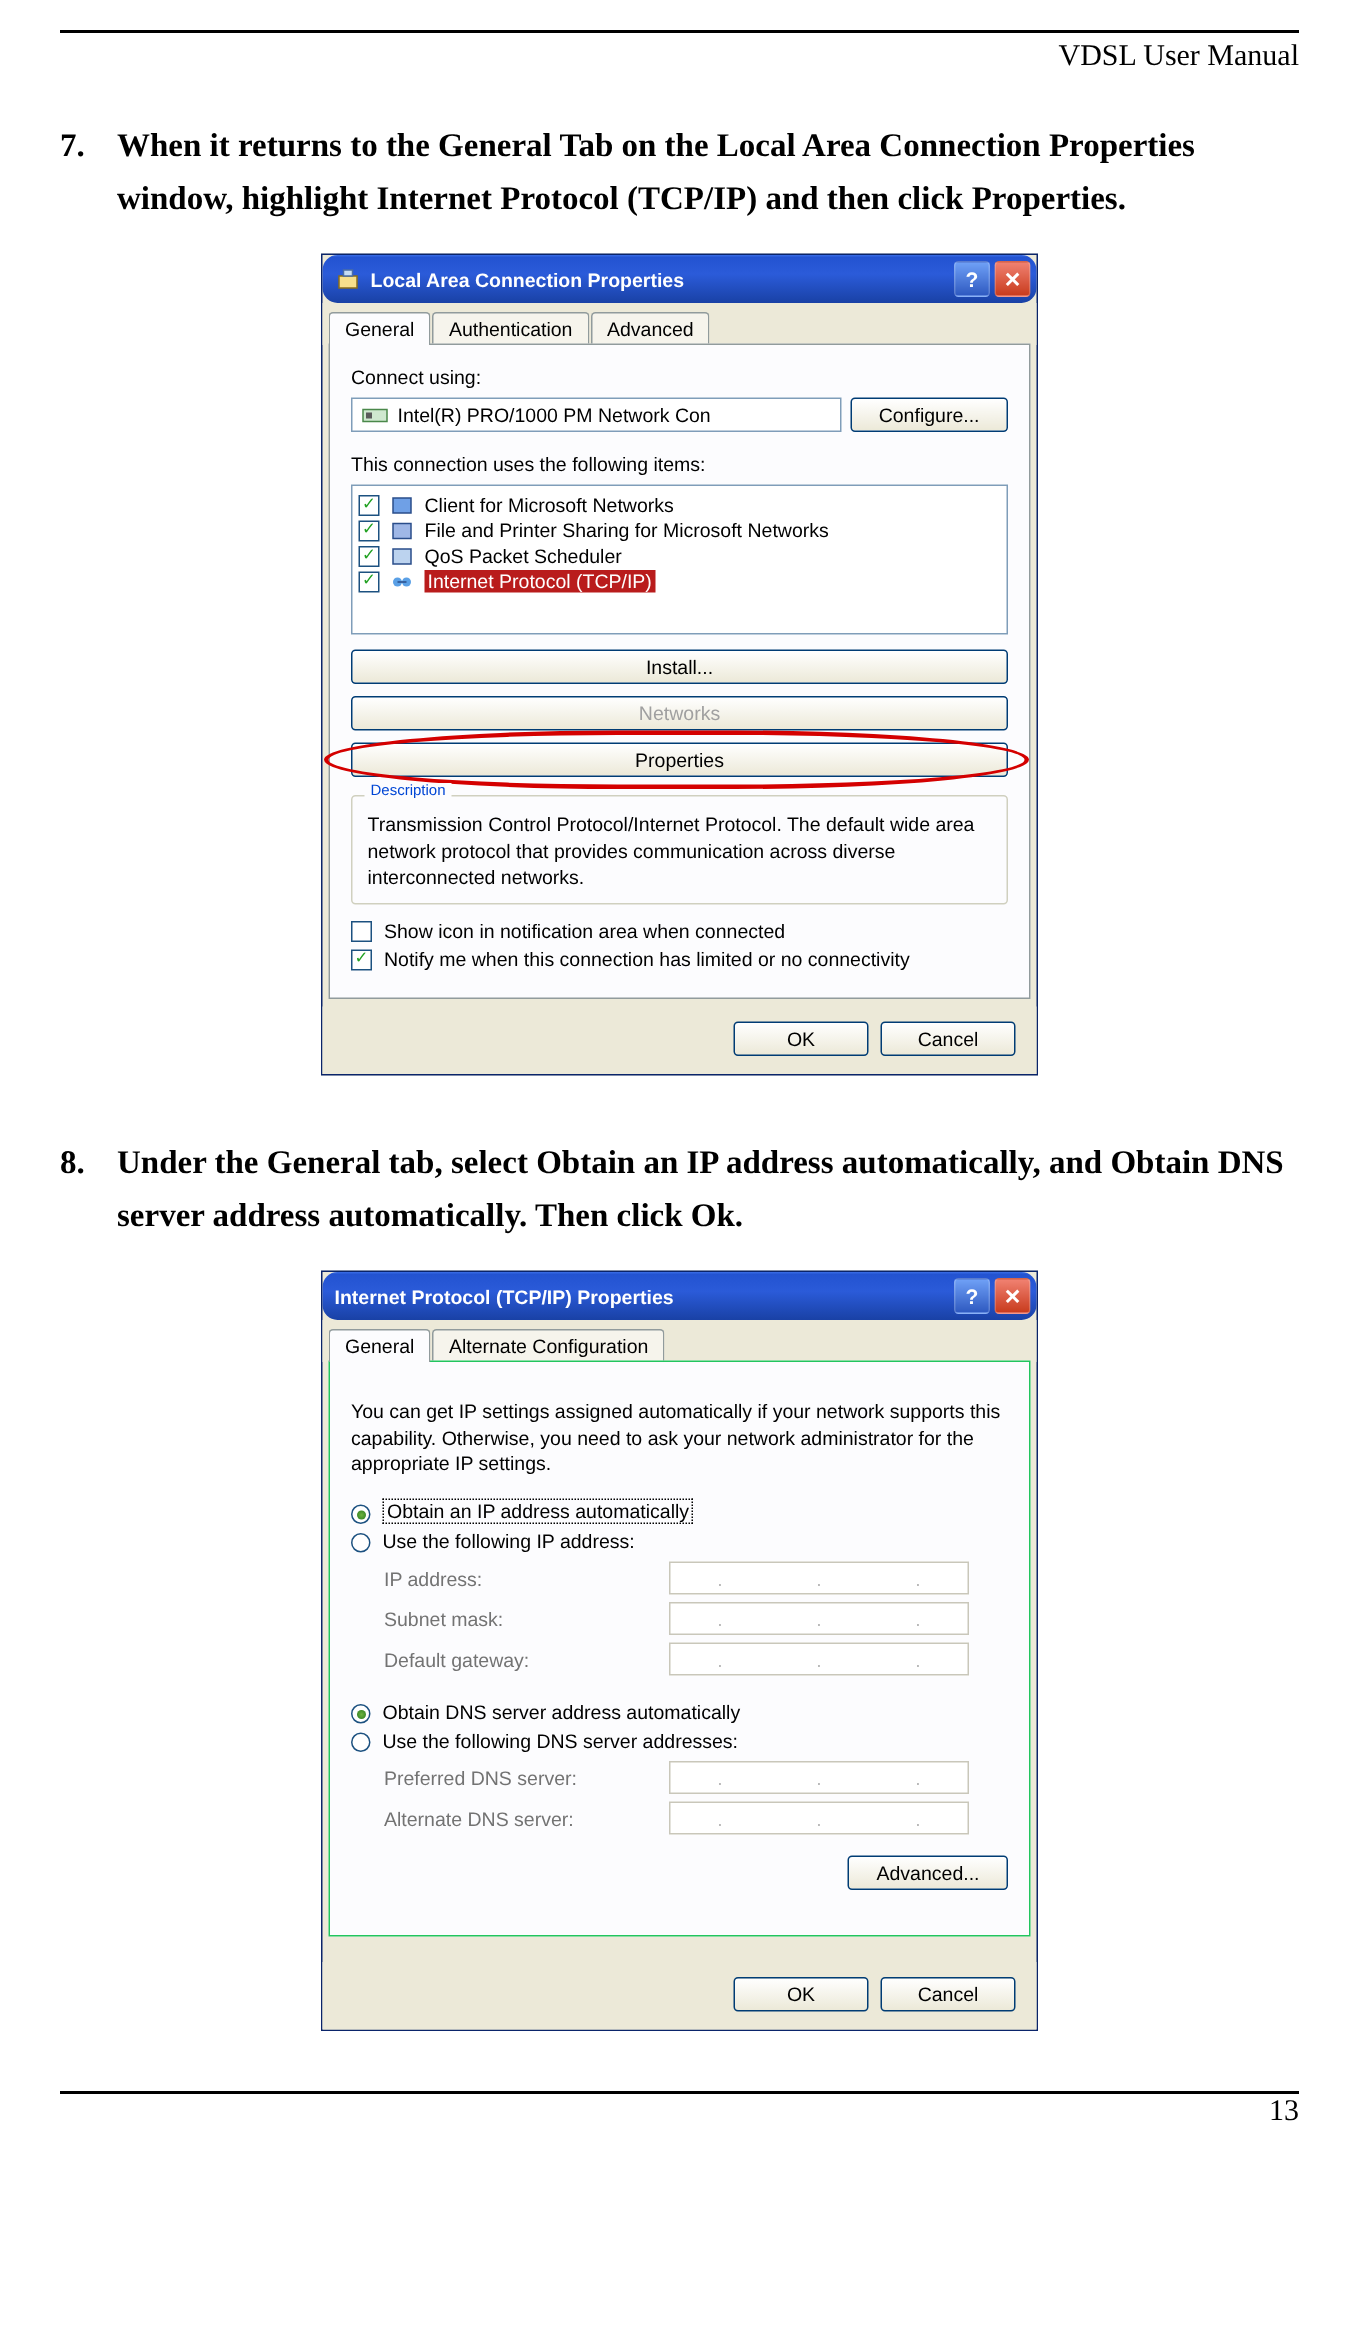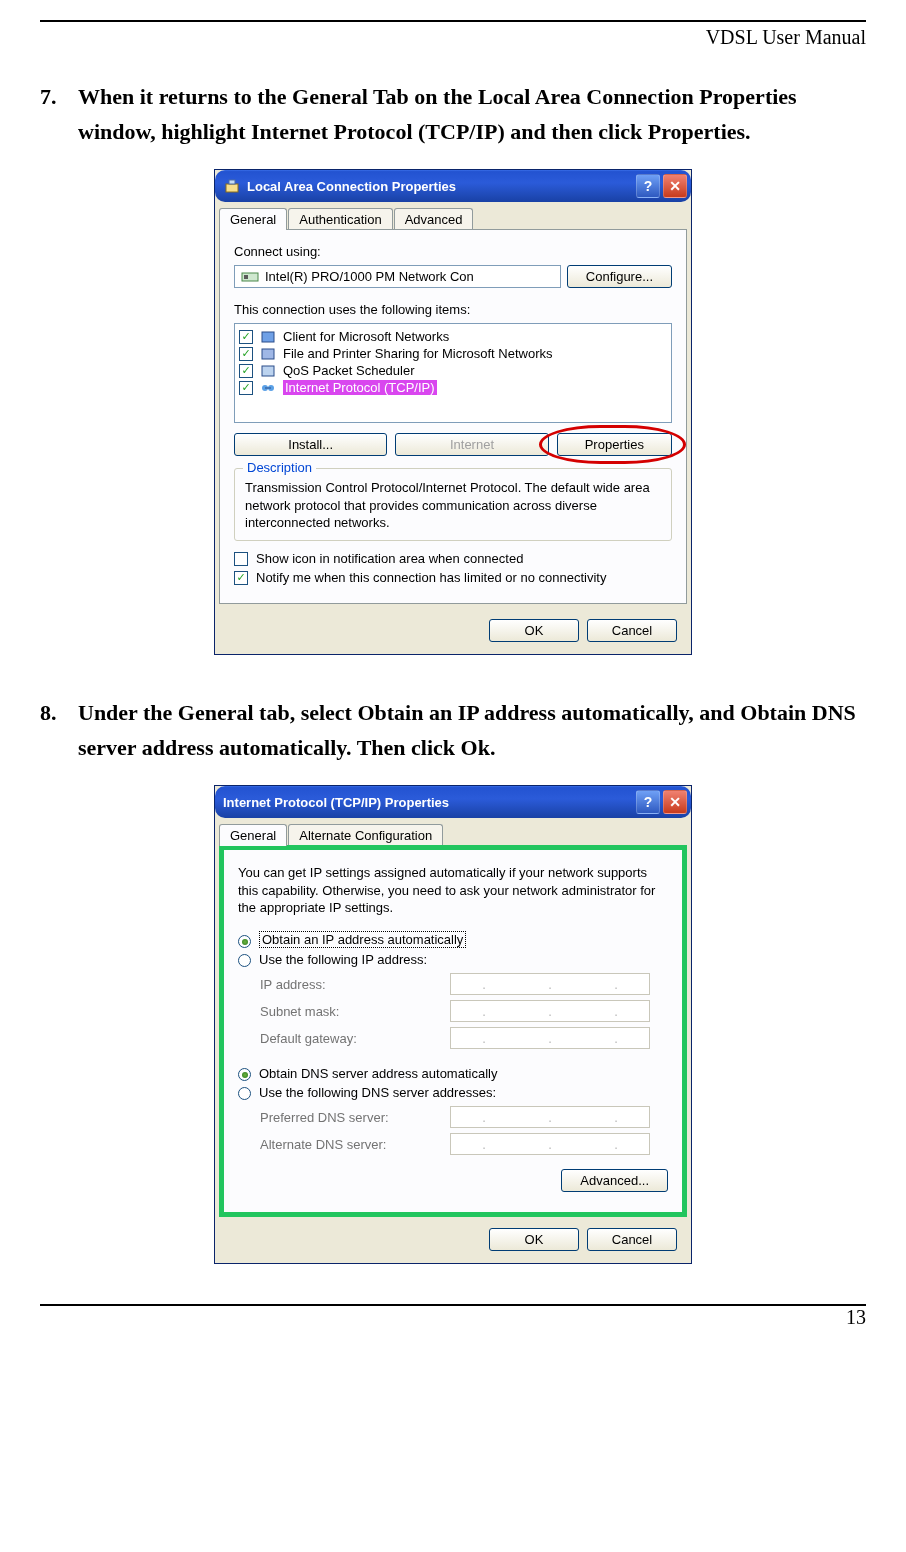--- a/index.html
+++ b/index.html
@@ -149,29 +149,30 @@
     font-size: 13px;
   }
   .chk {
     width: 14px; height: 14px;
     border: 1px solid #1c5180;
     background: #fff;
     display: inline-flex; align-items: center; justify-content: center;
     font-size: 11px; color: #21a121; line-height: 1;
   }
   .list-item.selected .item-label {
-    background: #d946ef;
+    background: #b91c1c;
     color: #fff;
     padding: 0 2px;
   }
   .btn-row {
     display: flex;
     justify-content: space-between;
     gap: 8px;
     margin: 10px 0 12px 0;
+    flex-direction: column;
   }
   .btn-row .xp-btn { flex: 1; min-width: 0; }
   .prop-wrap { position: relative; display:inline-block; flex:1;}
   .red-oval {
     position: absolute;
     border: 3px solid #d40000;
     border-radius: 50% / 60%;
     left: -18px; top: -8px;
     right: -14px; bottom: -8px;
     pointer-events: none;
@@ -182,21 +183,21 @@
     padding: 10px 10px 8px 10px;
     margin-bottom: 10px;
     position: relative;
   }
   .groupbox-title {
     position: absolute;
     top: -9px; left: 8px;
     background: #fcfcfe;
     padding: 0 4px;
     color: #0046d5;
-    font-size: 13px;
+    font-size: 10px;
   }
   .desc-text { font-size: 13px; line-height: 1.35; }
   .chk-row {
     display: flex; align-items: center; gap: 8px;
     margin: 4px 0;
     font-size: 13px;
   }
   .dlg-btn-row {
     display: flex;
     justify-content: flex-end;
@@ -232,23 +233,23 @@
   }
   .field-row .f-label { width: 190px; color:#737373;}
   .ip-box {
     border:1px solid #c9c7ba; background:#fff;
     width: 200px; height:22px;
     display:flex; align-items:center; justify-content:space-around;
     color:#b8b8b8;
   }
   .adv-row { display:flex; justify-content:flex-end; margin-top:14px; margin-bottom:6px;}
   .tab-body2 {
-    border: 5px solid #22c55e;
-    margin: 0 4px 0 4px;
-    padding: 14px 14px;
+    border: 1px solid #22c55e;
+    margin: 0 4px 16px 4px;
+    padding: 24px 14px;
     background: #fcfcfe;
     position: relative;
     top: -1px;
   }
   .foot-line { border-top:2px solid #000; margin-top: 10px;}
   .page-num { text-align:right; font-size:20px; padding-right:0;}
 </style>
 </head>
 <body>
 
@@ -334,21 +335,21 @@
                   <circle cx="11" cy="7" r="3" fill="#5aa0e6"></circle>
                   <line x1="5" y1="7" x2="11" y2="7" stroke="#2a4d8a"></line>
                 </svg>
               </span>
             <span class="item-label">Internet Protocol (TCP/IP)</span>
           </div>
         </div>
 
         <div class="btn-row">
           <div class="xp-btn">Install...</div>
-          <div class="xp-btn disabled">Internet</div>
+          <div class="xp-btn disabled">Networks</div>
           <span class="prop-wrap">
             <div class="xp-btn">Properties</div>
             <span class="red-oval"></span>
           </span>
         </div>
 
         <div class="groupbox">
           <div class="groupbox-title">Description</div>
           <div class="desc-text">Transmission Control Protocol/Internet Protocol. The default wide area network protocol that provides communication across diverse interconnected networks.</div>
         </div>

